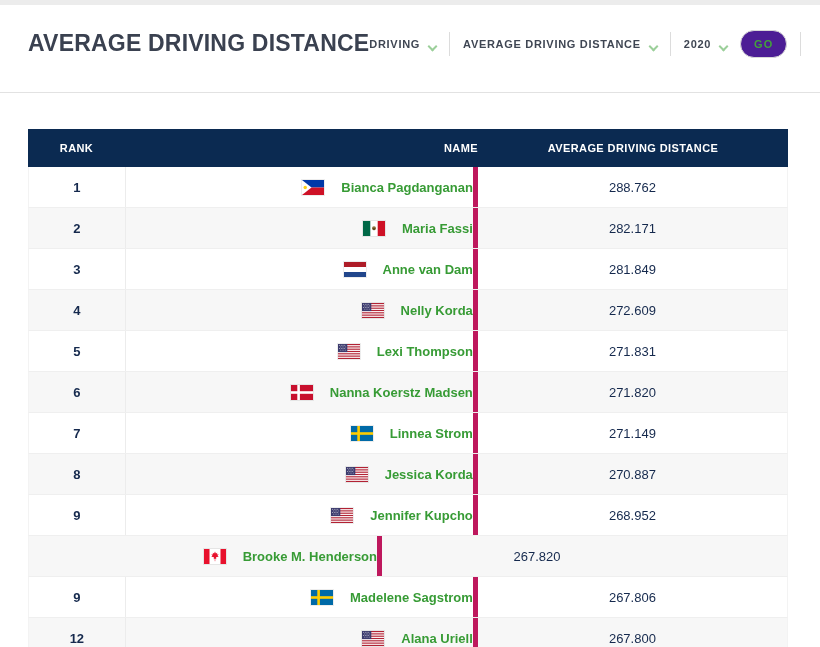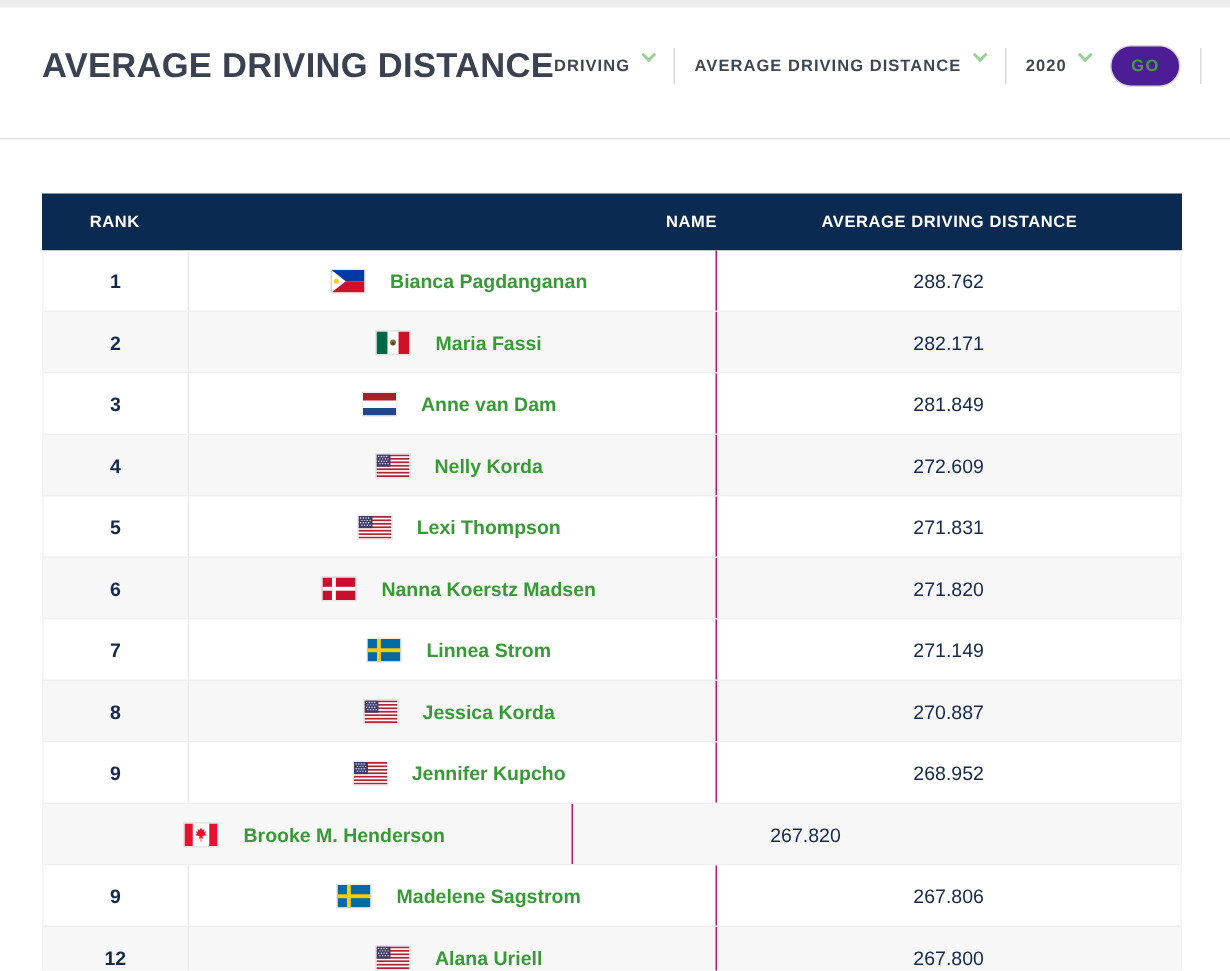--- a/index.html
+++ b/index.html
@@ -20,21 +20,21 @@
     padding: 0 28px 10px 28px;
   }
   .page-title {
     margin: 0;
     font-size: 23px; font-weight: 700;
     color: #3a4150; letter-spacing: 0.2px;
     white-space: nowrap;
   }
   .toolbar { margin-left: auto; display: flex; align-items: center; gap: 13px; }
   .tb-item {
-    display: flex; align-items: flex-start; gap: 9px;
+    display: flex; align-items: flex-end; gap: 9px;
     font-size: 11px; font-weight: 700; color: #3f4653;
     letter-spacing: 0.7px; cursor: pointer; white-space: nowrap;
   }
   .chev {
     width: 7px; height: 7px; margin-top: -5px;
     border-right: 2px solid #9bcf9a; border-bottom: 2px solid #9bcf9a;
     transform: rotate(45deg);
   }
   .tb-divider { width: 1px; height: 24px; background: #dcdcdc; }
   .go-btn {
@@ -62,23 +62,23 @@
     border-left: 1px solid #f3f3f3; border-right: 1px solid #f3f3f3;
   }
   .tr:nth-child(even) { background: #f7f7f7; }
   .td { display: flex; align-items: center; }
   .td.col-rank {
     justify-content: center;
     font-size: 13px; font-weight: 700; color: #15294d;
     border-right: 1px solid #ececec;
   }
   .td.col-name {
-    text-align: left; justify-content: center;
+    text-align: left; justify-content: flex-end;
     padding-left: 10px;
-    border-right: 1px solid #be185d;
+    border-right: 5px solid #be185d;
   }
   .td.col-value {
     justify-content: center;
     font-size: 13px; font-weight: 400; color: #15294d;
   }
   .flag {
     width: 22px; height: 15px; flex: 0 0 22px;
     margin-right: 17px; display: inline-flex;
     box-shadow: 0 0 0 1px rgba(0,0,0,0.07);
   }

